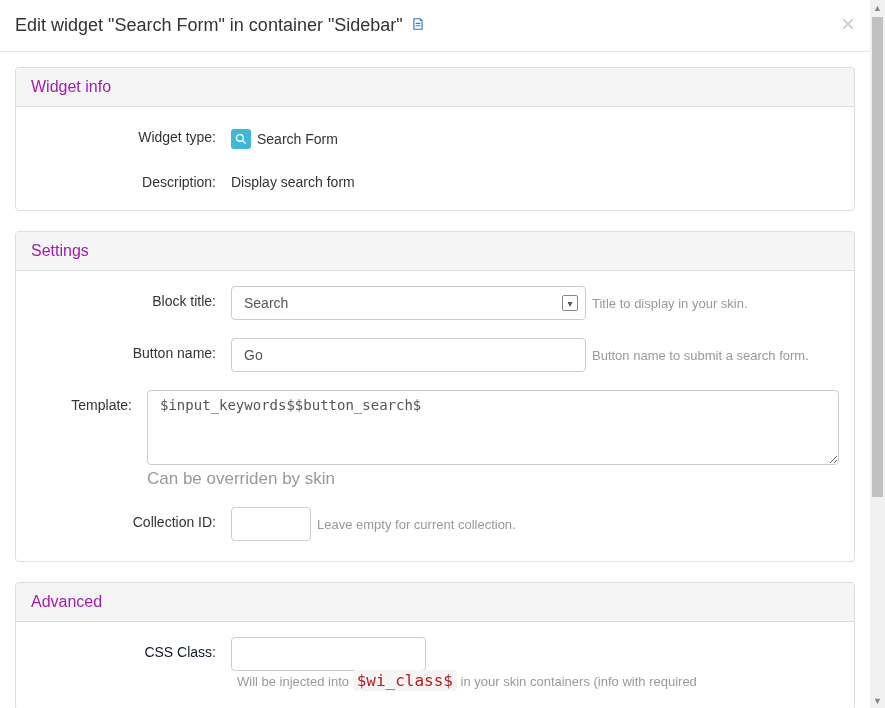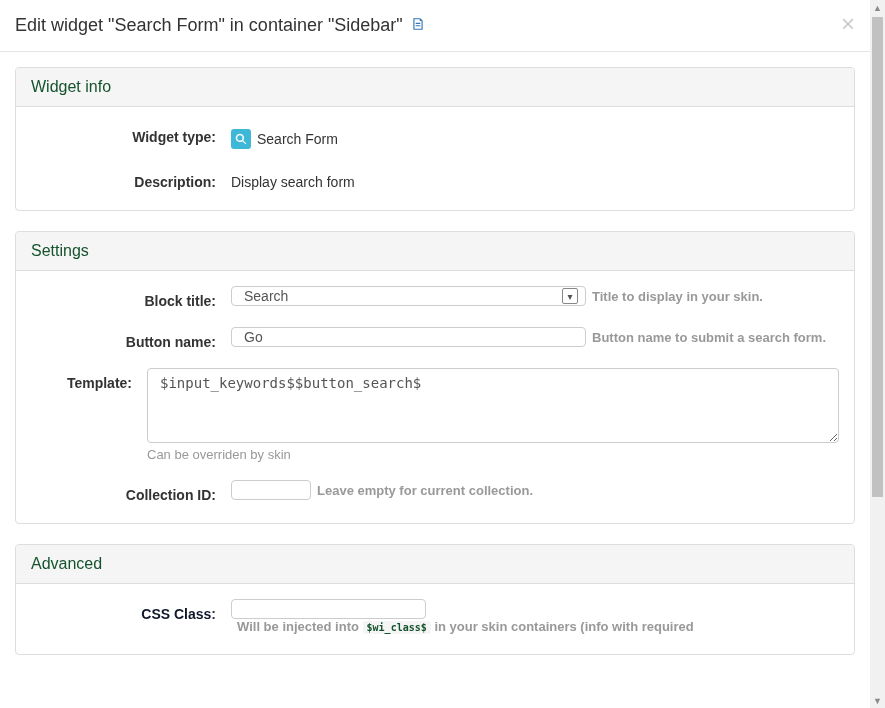--- a/index.html
+++ b/index.html
@@ -46,35 +46,35 @@
       border-radius: 4px;
       margin-bottom: 20px;
     }
     .panel-heading {
       background: #f5f5f5;
       border-bottom: 1px solid #ddd;
       padding: 10px 15px;
       border-top-left-radius: 3px;
       border-top-right-radius: 3px;
       font-size: 16px;
-      color: #14532d;
+      color: #a21caf;
     }
     .panel-body { padding: 15px; }
     .form-row {
       display: flex;
       margin-bottom: 18px;
       align-items: flex-start;
     }
     .form-row:last-child { margin-bottom: 5px; }
     .form-label {
       width: 200px;
       text-align: right;
       padding-right: 15px;
       padding-top: 7px;
-      font-weight: 700;
+      font-weight: 400;
       color: #333;
     }
     .form-value { flex: 1; display: flex; align-items: center; flex-wrap: wrap; }
     .form-value-text { padding-top: 7px; }
     .search-icon-badge {
       display: inline-flex;
       align-items: center;
       justify-content: center;
       width: 20px;
       height: 20px;
@@ -84,49 +84,48 @@
     }
     .search-icon-badge svg { width: 12px; height: 12px; fill: #fff; }
     .form-control {
       width: 355px;
       padding: 6px 12px;
       font-size: 14px;
       color: #555;
       background: #fff;
       border: 1px solid #ccc;
       border-radius: 4px;
-      height: 20px;
+      height: 34px;
     }
     .form-control-short { width: 80px; }
     .form-control-mid { width: 195px; }
     textarea.form-control {
       width: 692px;
       height: 75px;
       resize: both;
     }
     .help-text {
       color: #999;
       font-size: 13px;
       margin-left: 6px;
-      font-weight: bold;
     }
     .help-text-below {
       color: #999;
-      font-size: 13px;
+      font-size: 17px;
       display: block;
       width: 100%;
       margin-top: 4px;
     }
     .code-inline {
       font-family: Menlo, Monaco, Consolas, monospace;
-      font-size: 10px;
+      font-size: 16px;
       background: #f5f5f5;
       padding: 1px 4px;
       border-radius: 3px;
-      color: #14532d;
+      color: #b91c1c;
     }
     .scrollbar-track {
       position: fixed;
       right: 0;
       top: 0;
       width: 15px;
       height: 708px;
       background: #f1f1f1;
     }
     .scrollbar-thumb {

